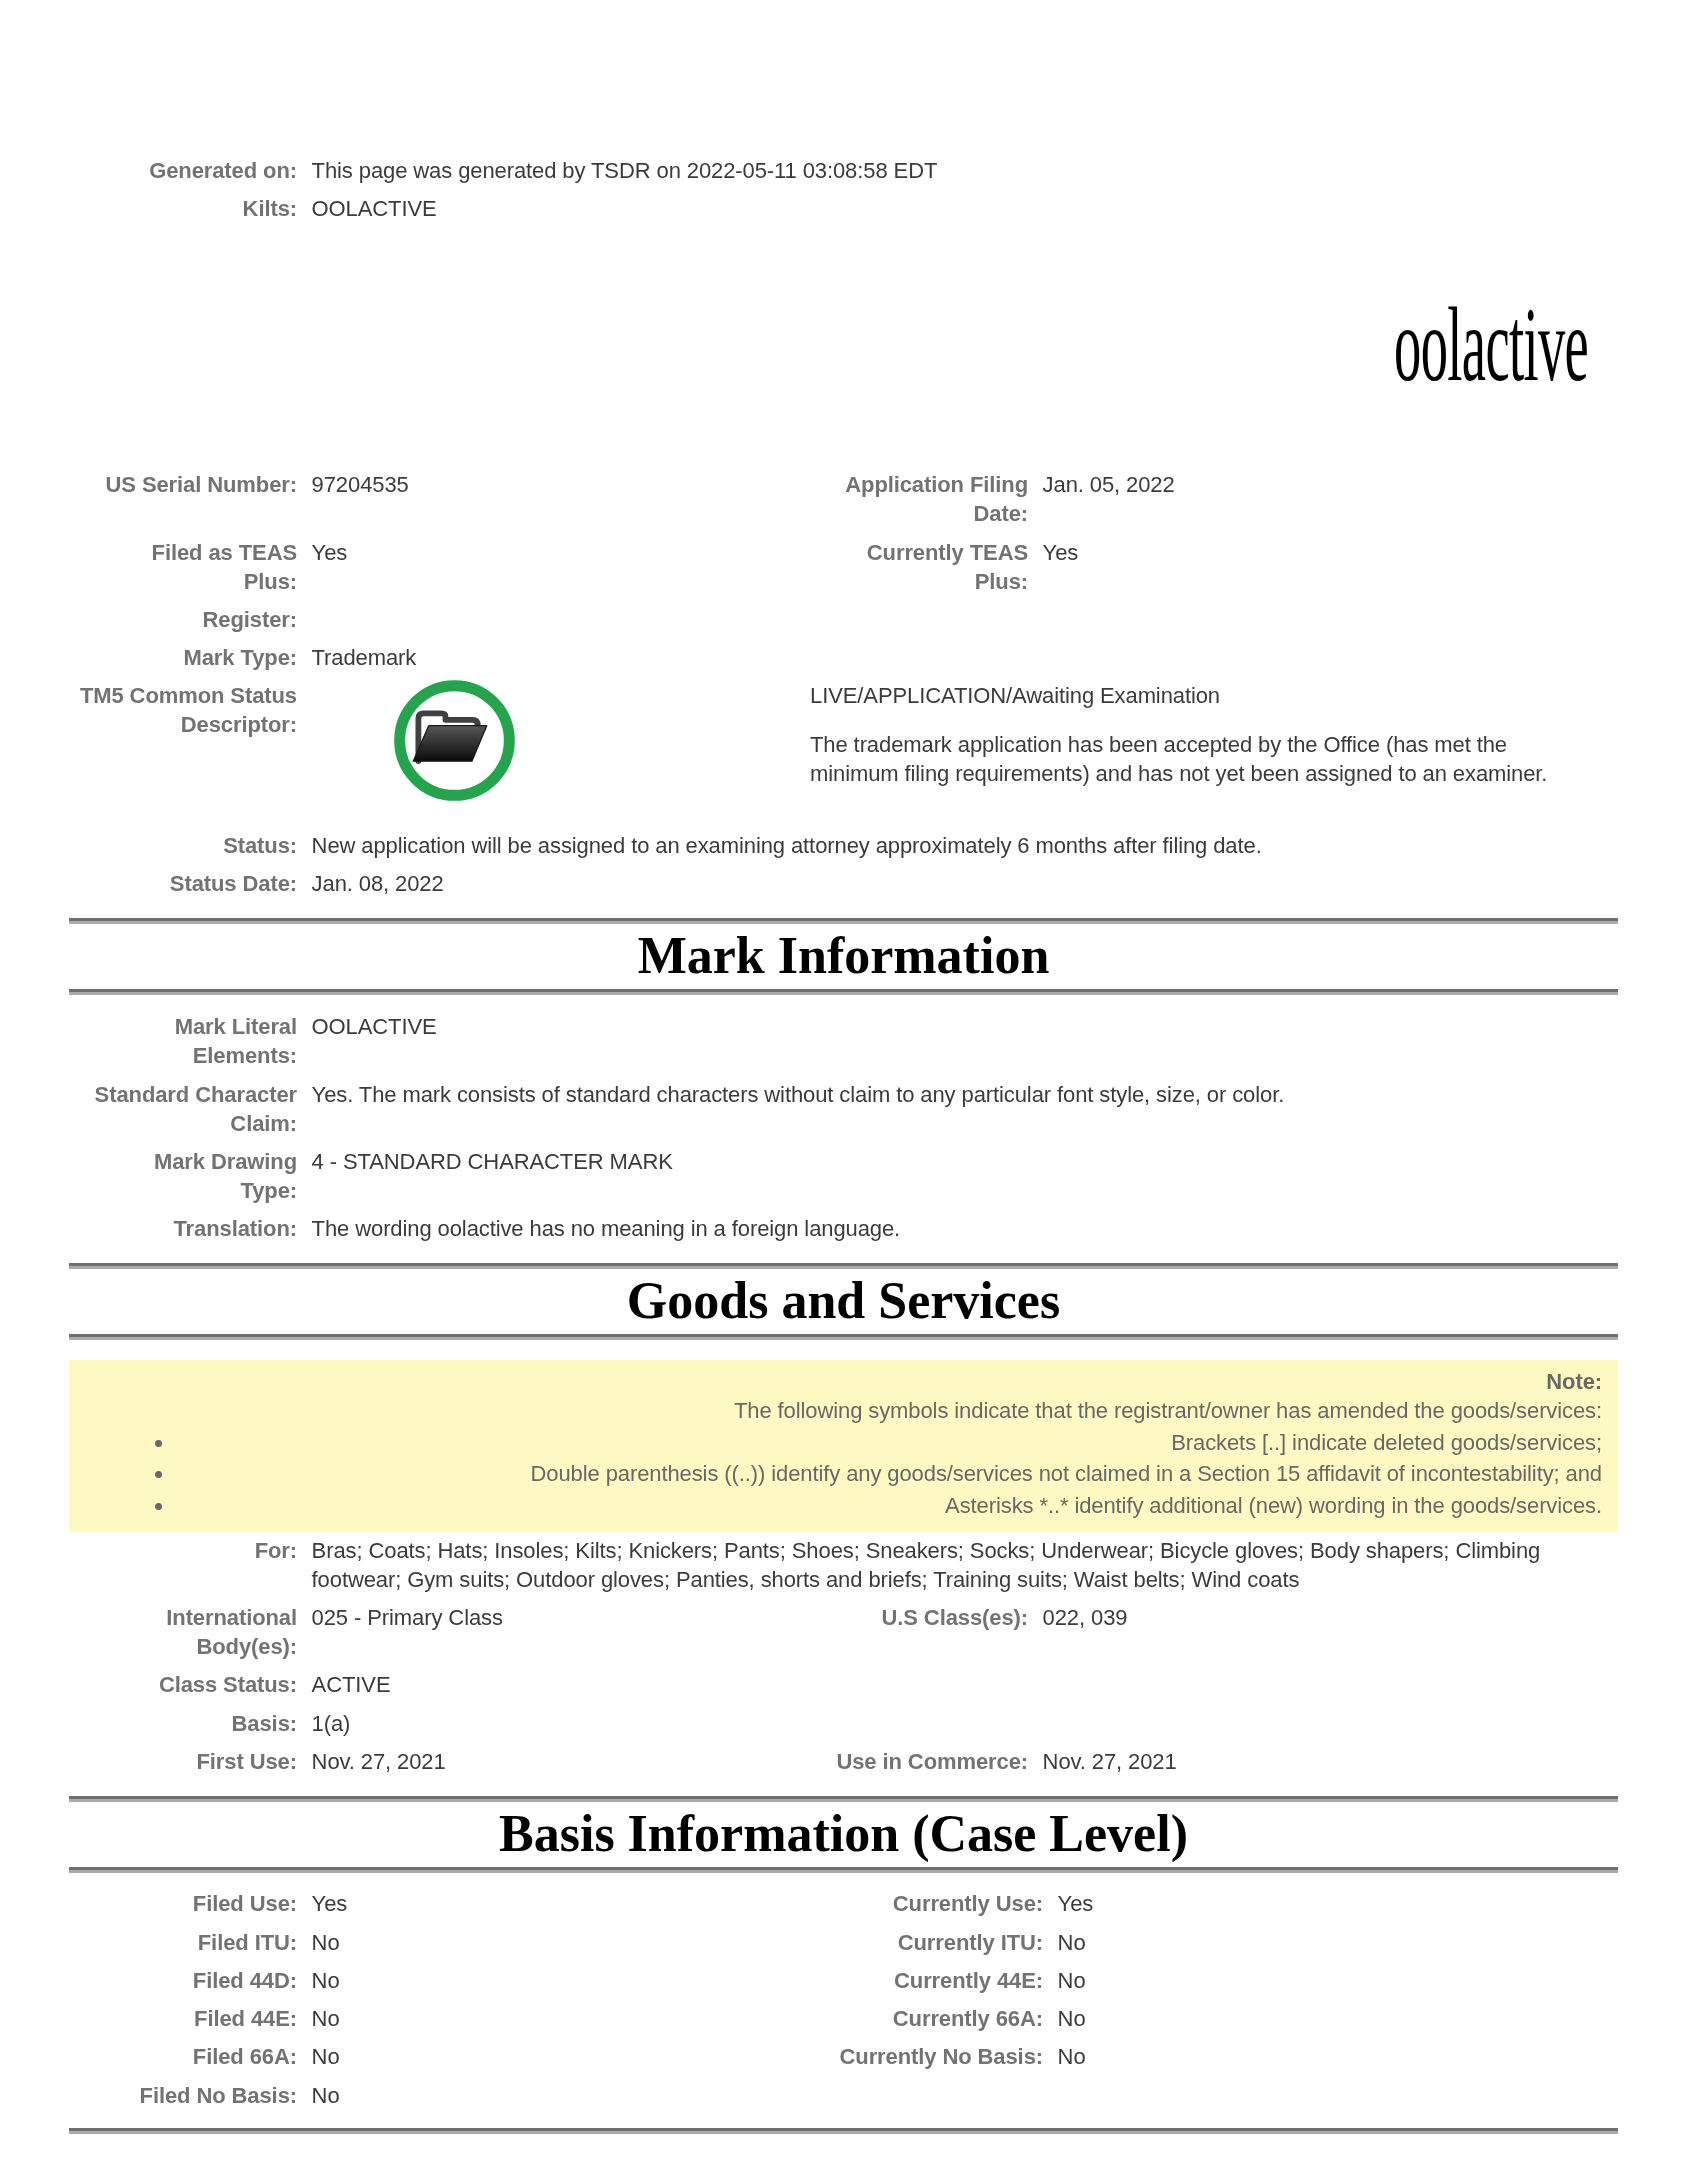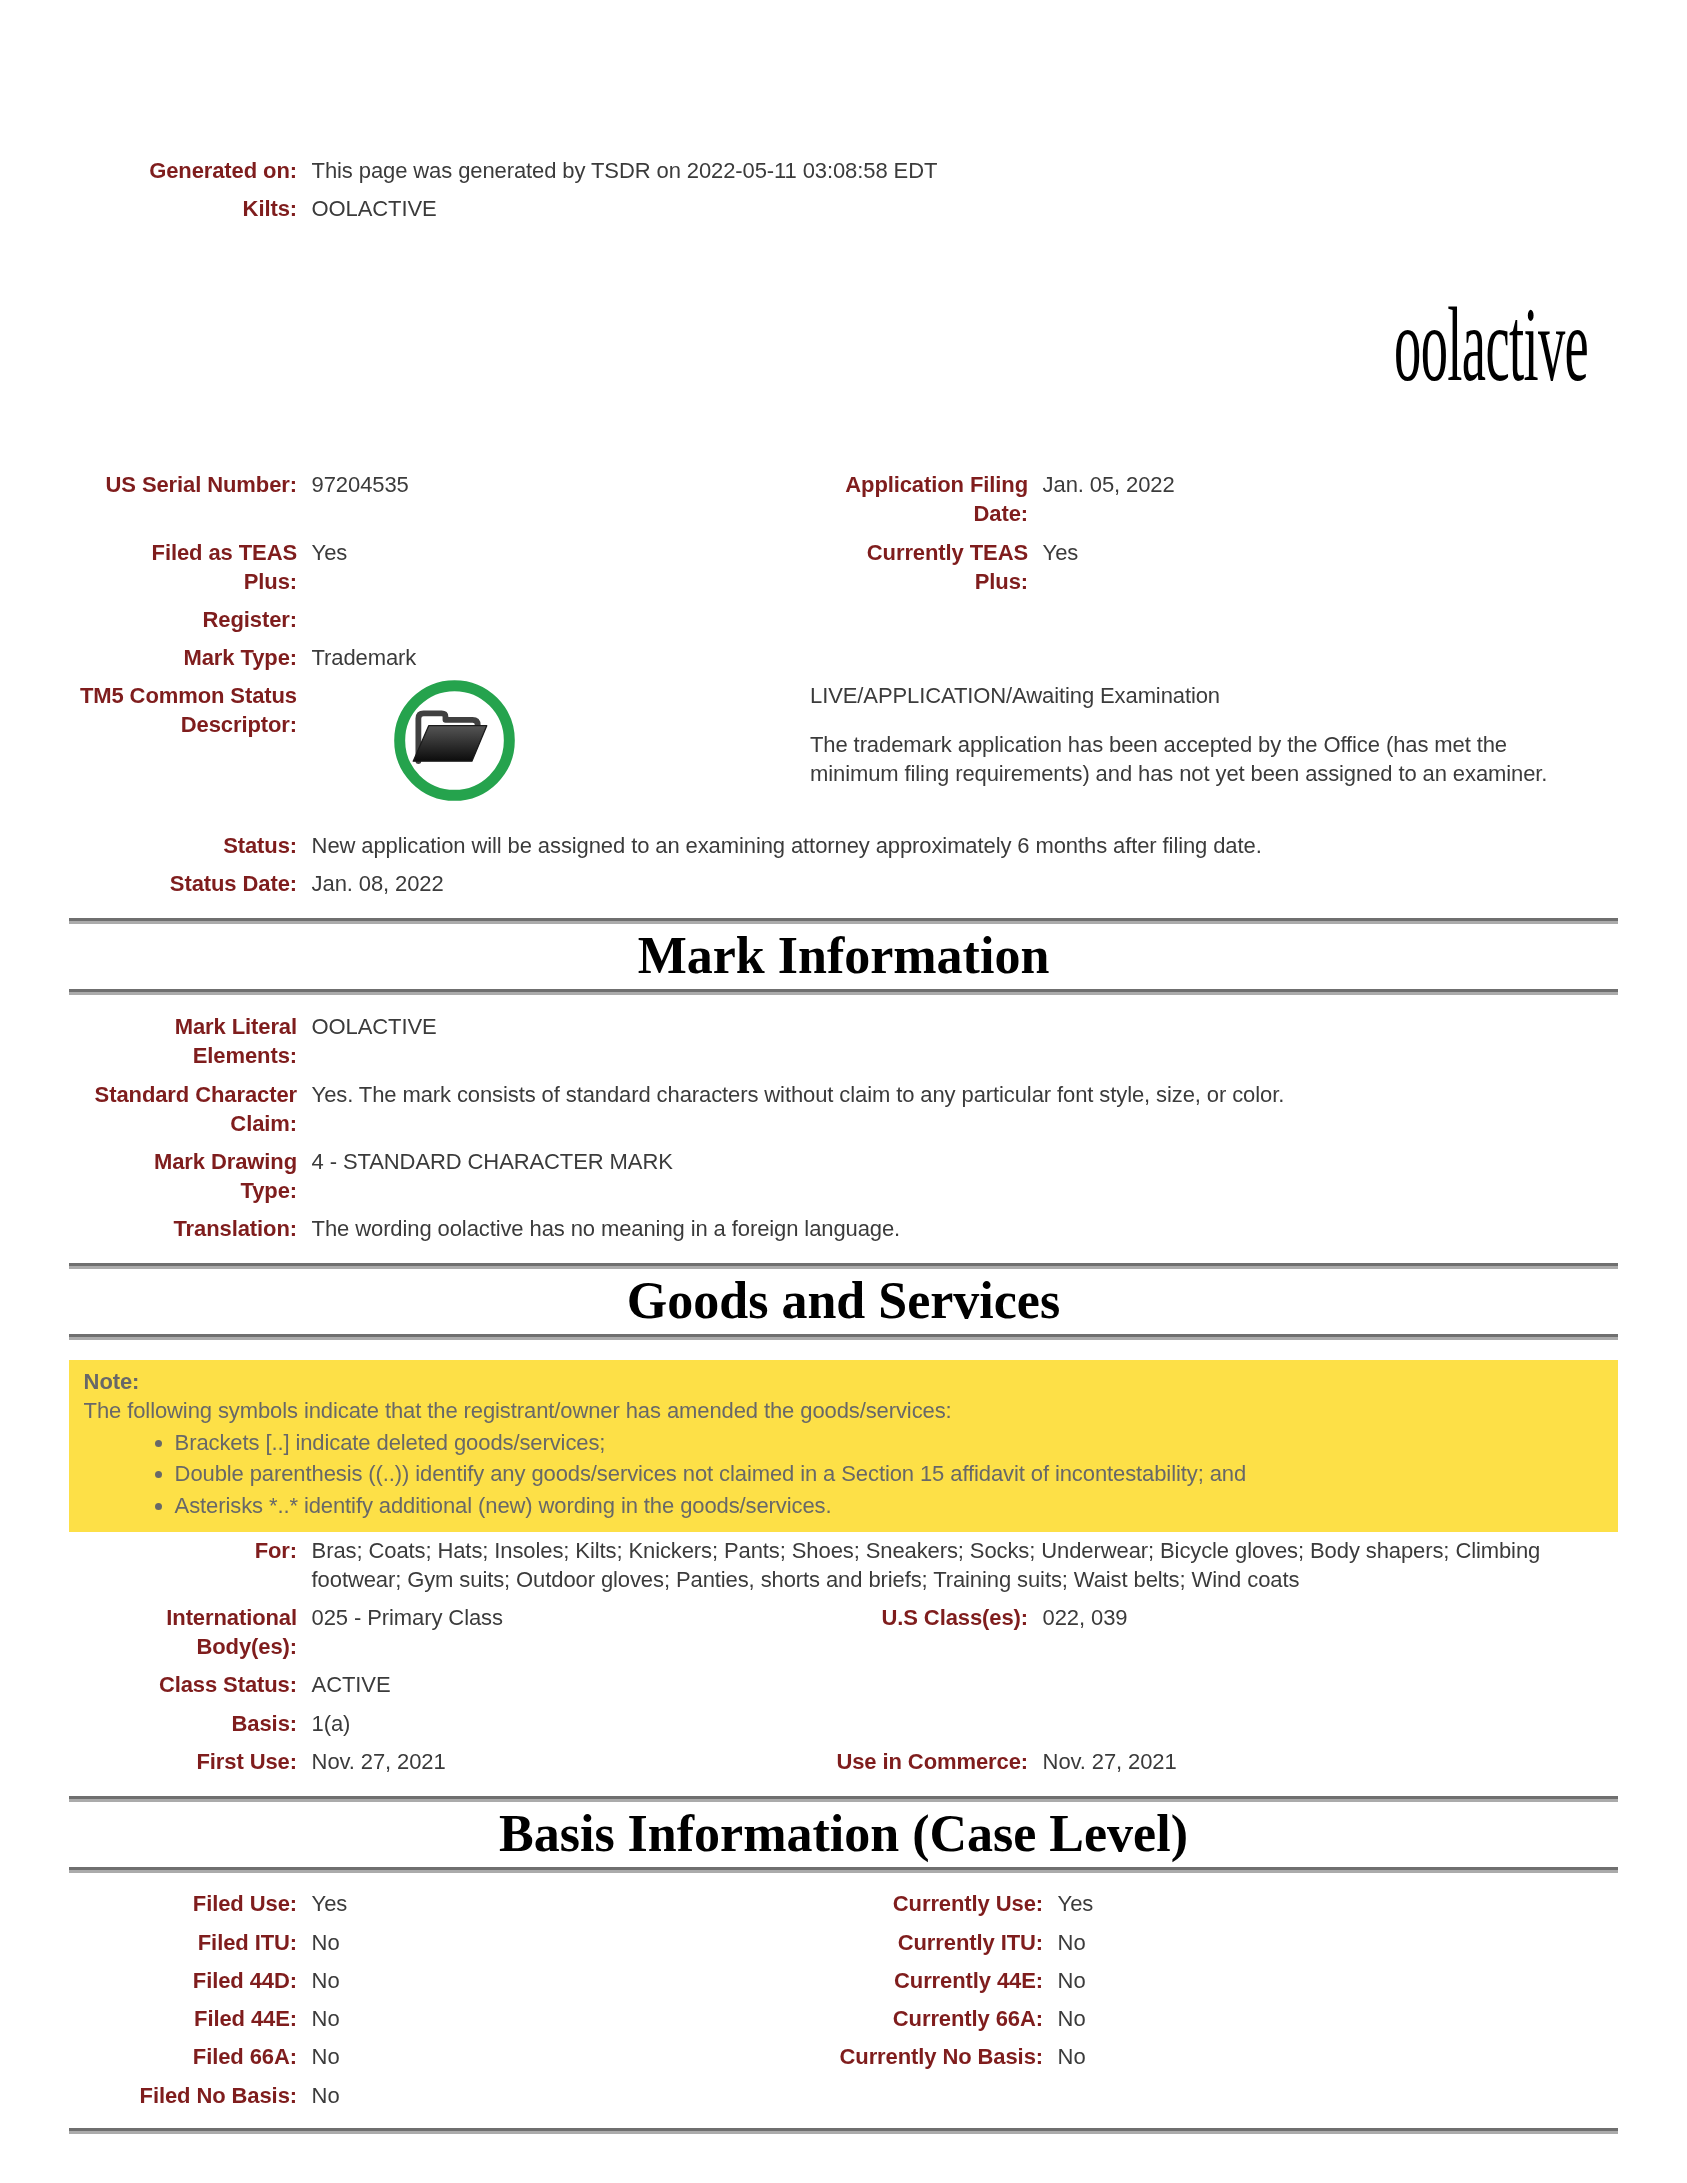--- a/index.html
+++ b/index.html
@@ -8,21 +8,21 @@
     font-family:"Liberation Sans",sans-serif;
     font-size:22px;line-height:29px;color:#3b3b3b;letter-spacing:-0.1px;
   }
   .page{box-sizing:border-box;width:1687px;height:2183px;padding:0 69px;}
 
   
   .row{display:flex;align-items:flex-start;}
   .entry{margin-bottom:9.3px;}
   .lbl{
     width:228px;min-width:228px;text-align:right;font-weight:bold;
-    white-space:pre-line;margin-right:14.6px;color:#7f1d1d;
+    white-space:pre-line;margin-right:14.6px;color:#737373;
   }
   .val{flex:1;}
   .row2{display:flex;align-items:flex-start;}
   .cell-l{display:flex;width:741px;min-width:741px;align-items:flex-start;}
   .cell-r{display:flex;flex:1;align-items:flex-start;}
   .cell-r .lbl{width:218px;min-width:218px;}
   .basis-rows .cell-r .lbl{width:233px;min-width:233px;}
 
   
   .top-meta{margin-top:156px;}
@@ -44,22 +44,23 @@
   .hr-top{margin-top:20px;}
   .sec-title{
     margin:0;padding:8px 0 9.3px;text-align:center;color:#000;
     font-family:"Liberation Serif",serif;font-weight:bold;
     font-size:52px;line-height:48px;letter-spacing:0;
   }
   .sec-body{margin-top:17px;}
 
   
   .note-box{
-    margin-top:20px;background:#fde047;color:#686868;
+    margin-top:20px;background:#fef9c3;color:#686868;
     padding:6.6px 16px 9.3px 14.6px;
+    text-align:right;
   }
   .note-heading{font-weight:bold;}
   .note-box ul{margin:2.6px 0 0 0;padding-left:91px;}
   .note-box li{margin-bottom:2.6px;}
 
   .goods-rows{margin-top:4px;}
   .for-val{max-width:1317px;}
 
   .basis-rows{margin-top:16px;}
   .final-hr{margin-top:18.5px;}

